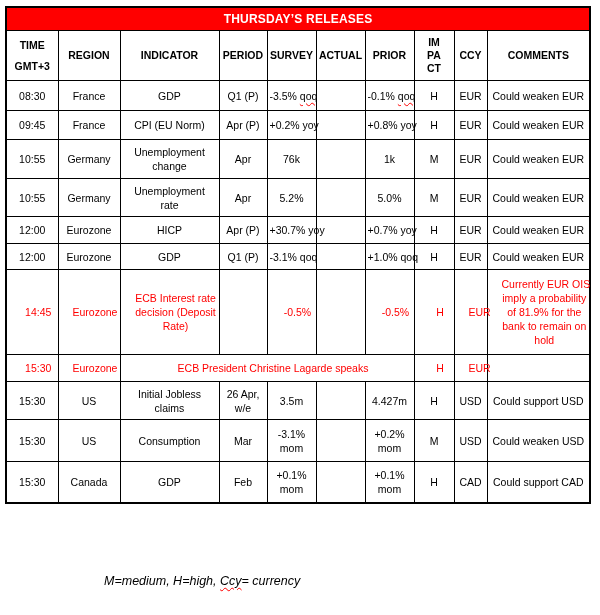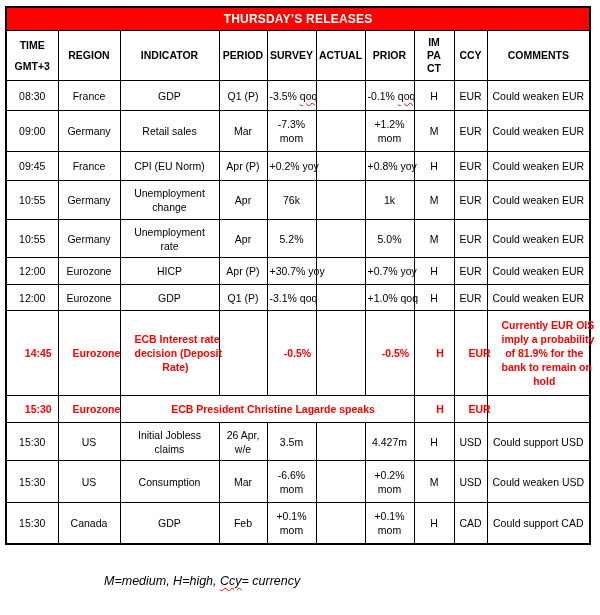--- a/index.html
+++ b/index.html
@@ -27,21 +27,21 @@
   th.banner{
     background:var(--banner-bg);color:var(--banner-text);
     font-size:12px;font-weight:bold;height:20px;letter-spacing:.2px;
     white-space:normal;
   }
   tr.header-row{height:50px;}
   th.time-th{white-space:pre;line-height:21px;}
   th.impact-th{white-space:normal;word-break:break-all;padding:0 12px;line-height:13px;}
   td{white-space:pre;}
   tbody td{line-height:14px;}
-  tr.red-row td{color:var(--highlight-text);font-weight:bold;padding-left:14px;}
+  tr.red-row td{color:var(--highlight-text);font-weight:normal;padding-left:14px;}
   .squiggle{
     text-decoration-line:underline;text-decoration-style:wavy;
     text-decoration-color:var(--highlight-text);text-decoration-thickness:1px;
     text-underline-offset:2px;
     margin-top:36px;
   }
   .footer{
     position:absolute;left:104px;top:572px;
     font-style:italic;font-size:12.5px;line-height:18px;color:var(--body-text);
   }
@@ -88,34 +88,20 @@
           <td>France</td>
           <td>GDP</td>
           <td>Q1 (P)</td>
           <td>-3.5% <span class="squiggle">qoq</span></td>
           <td></td>
           <td>-0.1% <span class="squiggle">qoq</span></td>
           <td>H</td>
           <td>EUR</td>
           <td>Could weaken EUR</td>
         </tr>
-        <tr style="height: 41px;">
-          <td>09:00</td>
-          <td>Germany</td>
-          <td>Retail sales</td>
-          <td>Mar</td>
-          <td>-7.3%
-mom</td>
-          <td></td>
-          <td>+1.2%
-mom</td>
-          <td>M</td>
-          <td>EUR</td>
-          <td>Could weaken EUR</td>
-        </tr>
         <tr style="height: 29px;">
           <td>09:45</td>
           <td>France</td>
           <td>CPI (EU Norm)</td>
           <td>Apr (P)</td>
           <td>+0.2% yoy</td>
           <td></td>
           <td>+0.8% yoy</td>
           <td>H</td>
           <td>EUR</td>
@@ -209,21 +195,21 @@
           <td>4.427m</td>
           <td>H</td>
           <td>USD</td>
           <td>Could support USD</td>
         </tr>
         <tr style="height: 42px;">
           <td>15:30</td>
           <td>US</td>
           <td>Consumption</td>
           <td>Mar</td>
-          <td>-6.6%
+          <td>-3.1%
 mom</td>
           <td></td>
           <td>+0.2%
 mom</td>
           <td>M</td>
           <td>USD</td>
           <td>Could weaken USD</td>
         </tr>
         <tr style="height: 41px;">
           <td>15:30</td>

